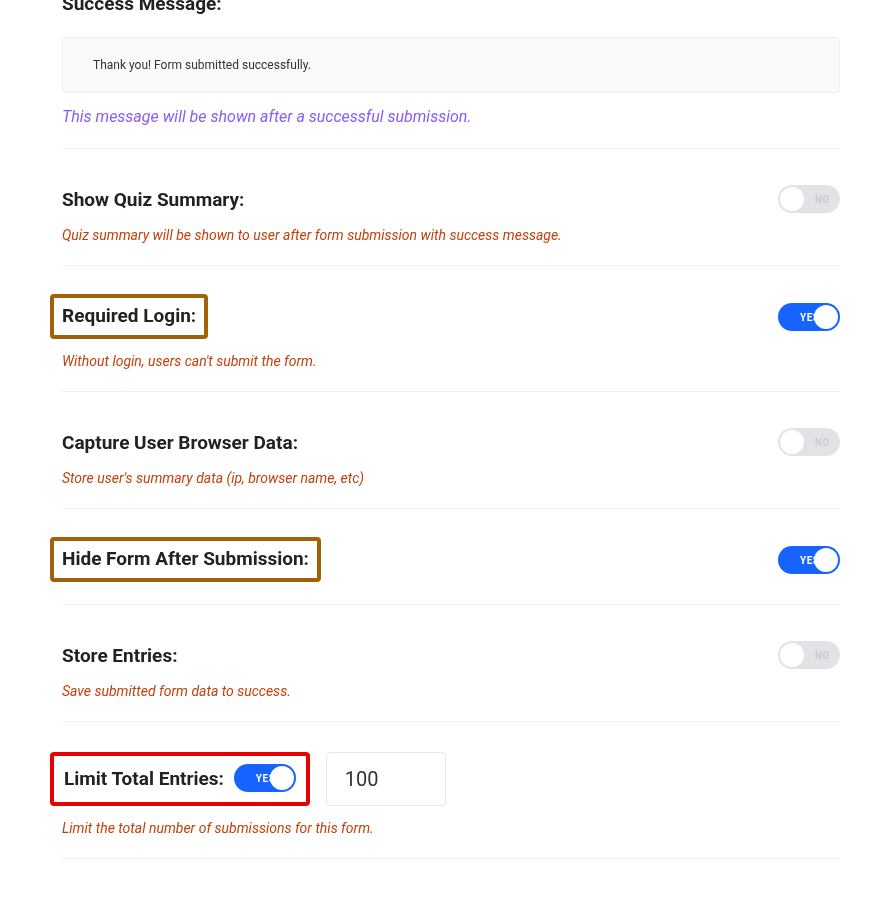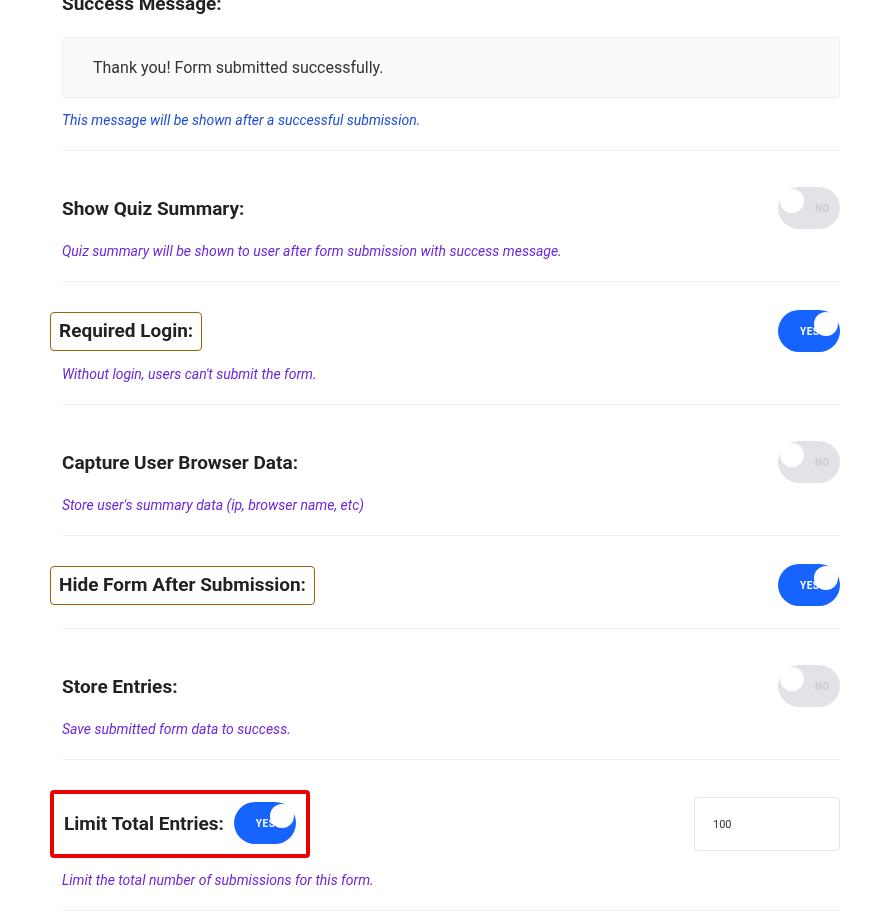--- a/index.html
+++ b/index.html
@@ -19,27 +19,27 @@
     font-weight: 700;
     color: #222;
     margin-top: -8px;
   }
   .message-box {
     background: #f9fafb;
     border: 1px solid #eceef1;
     border-radius: 4px;
     padding: 20px 30px;
     margin-top: 22px;
+    font-size: 12px;
+    color: #333;
+  }
+  .hint {
     font-size: 16px;
-    color: #333;
-  }
-  .hint {
-    font-size: 14px;
     font-style: italic;
-    color: #1d4ed8;
+    color: #8b5cf6;
     margin-top: 14px;
   }
   .divider {
     border: none;
     border-top: 1px solid #eef0f2;
     margin-top: 22px;
   }
   .setting-row {
     padding-top: 36px;
   }
@@ -50,35 +50,35 @@
     gap: 0;
   }
   .setting-label {
     font-size: 19px;
     font-weight: 700;
     color: #222;
   }
   .setting-desc {
     font-size: 14px;
     font-style: italic;
-    color: #6d28d9;
+    color: #c2410c;
     margin-top: 14px;
   }
   .highlight-box {
     display: inline-block;
-    border: 1px solid #a16207;
+    border: 4px solid #a16207;
     border-radius: 4px;
     padding: 6px 8px 8px 8px;
     margin-left: -12px;
   }
   .highlight-box .setting-label { display: inline; }
   
   .toggle {
     width: 62px;
-    height: 42px;
+    height: 28px;
     border-radius: 999px;
     position: relative;
     flex-shrink: 0;
     display: inline-block;
     vertical-align: middle;
   }
   .toggle.off { background: #e1e3e6; }
   .toggle.on { background: #1763ff; }
   .toggle .knob {
     position: absolute;
@@ -97,47 +97,47 @@
     font-size: 10px;
     font-weight: 700;
     letter-spacing: 0.5px;
   }
   .toggle.off .lbl { right: 10px; color: #c9ccd0; }
   .toggle.on .lbl { left: 22px; color: #fff; }
   
   .inline-setting {
     display: flex;
     align-items: center;
-    justify-content: space-between;
+    justify-content: flex-start;
     gap: 16px;
     padding-top: 30px;
   }
   .inline-left {
     display: flex;
     align-items: center;
     gap: 10px;
   }
   .limit-highlight {
     display: inline-flex;
     align-items: center;
     gap: 10px;
     border: 4px solid #e60000;
     border-radius: 4px;
     padding: 8px 10px 10px 10px;
     margin-left: -12px;
   }
   .limit-highlight .setting-label { white-space: nowrap; }
   .limit-input {
-    width: 146px;
+    width: 120px;
     height: 54px;
     border: 1px solid #e5e7ea;
     border-radius: 4px;
     background: #fff;
     padding: 4px 18px;
-    font-size: 11px;
+    font-size: 20px;
     color: #333;
     display: flex;
     align-items: center;
   }
   .bottom-cut {
     padding-top: 36px;
   }
 </style>
 </head>
 <body>

